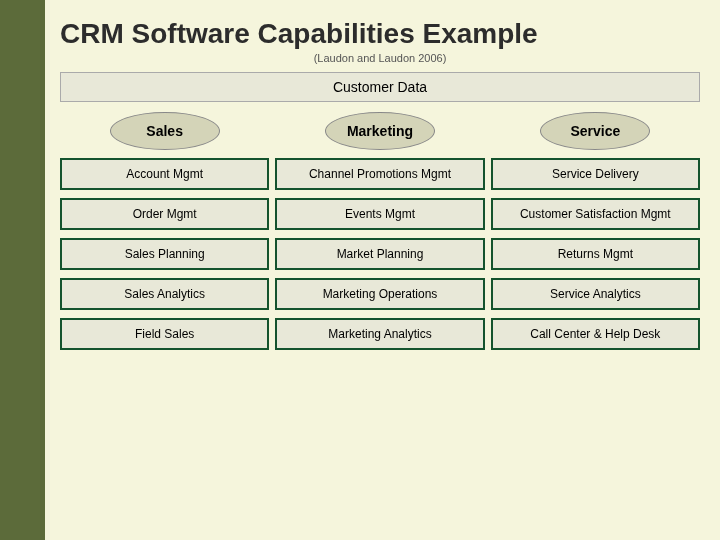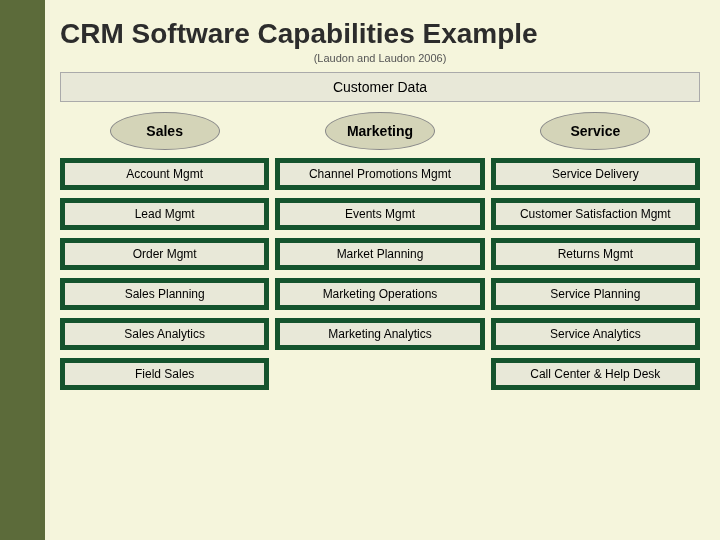--- a/index.html
+++ b/index.html
@@ -82,21 +82,21 @@
       display: flex;
       align-items: center;
       justify-content: center;
       font-size: 14px;
       font-weight: bold;
       text-align: center;
     }
 
     
     .cell {
-      border: 5px solid #14532d;
+      border: 2px solid #14532d;
       background: #e8e8d8;
       width: 100%;
       min-height: 32px;
       display: flex;
       align-items: center;
       justify-content: center;
       font-size: 12px;
       text-align: center;
       padding: 3px 4px;
       line-height: 1.2;
@@ -114,23 +114,20 @@
   <div class="customer-data-box">Customer Data</div>
 
   <div class="columns">
 
     <div class="column">
       <div class="oval">
         <span>Sales</span>
       </div>
       <div class="cell">
         <span>Account Mgmt</span>
-      </div>
-      <div class="cell">
-        <span>Lead Mgmt</span>
       </div>
       <div class="cell">
         <span>Order Mgmt</span>
       </div>
       <div class="cell">
         <span>Sales Planning</span>
       </div>
       <div class="cell">
         <span>Sales Analytics</span>
       </div>
@@ -167,23 +164,20 @@
       <div class="cell">
         <span>Service Delivery</span>
       </div>
       <div class="cell">
         <span>Customer Satisfaction Mgmt</span>
       </div>
       <div class="cell">
         <span>Returns Mgmt</span>
       </div>
       <div class="cell">
-        <span>Service Planning</span>
-      </div>
-      <div class="cell">
         <span>Service Analytics</span>
       </div>
       <div class="cell">
         <span>Call Center &amp; Help Desk</span>
       </div>
     </div>
 
   </div>
 </div>
 

